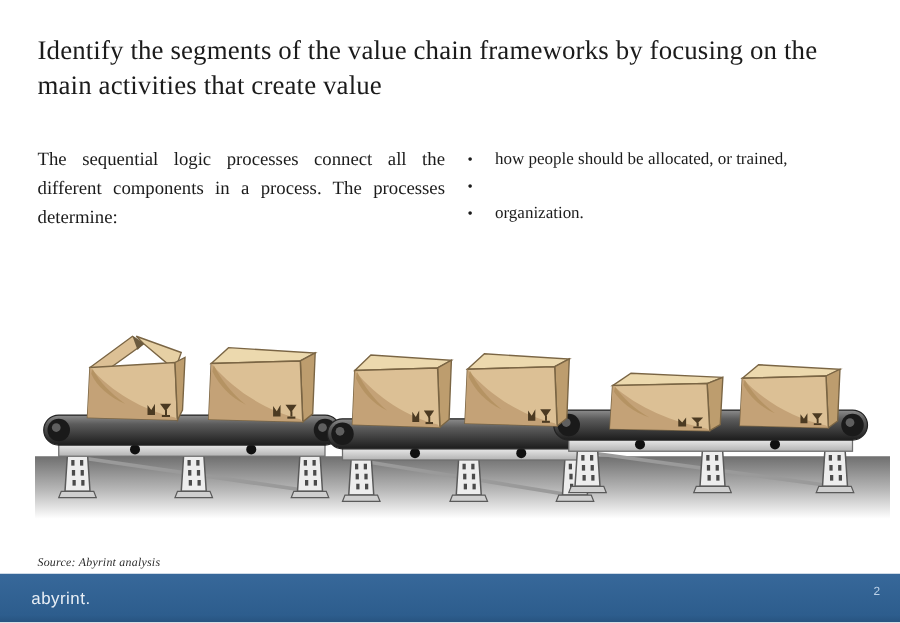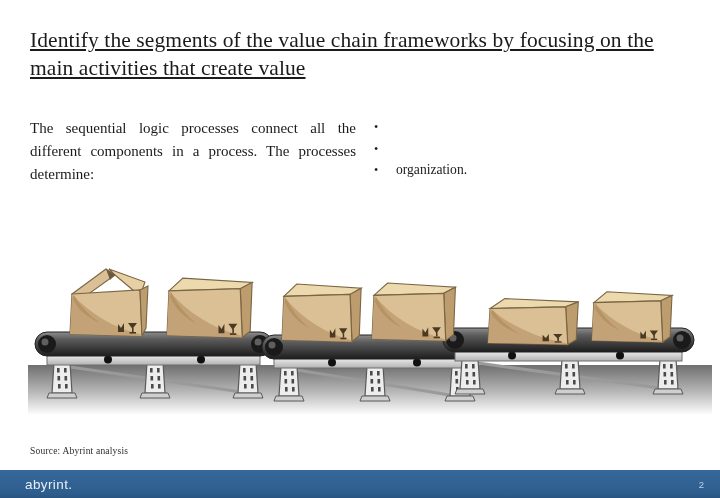--- a/index.html
+++ b/index.html
@@ -4,42 +4,42 @@
 <style>
   html,body{margin:0;padding:0;background:#e9e9e9;}
   .slide{
     position:relative;width:720px;height:498px;margin:0 auto;
     background:#ffffff;overflow:hidden;
     font-family:"Liberation Serif", serif;color:#1b1b1b;
   }
   .title{
     position:absolute;left:30px;top:26px;width:655px;
     font-size:21.5px;line-height:1.32;font-weight:normal;margin:0;
-    color:#1b1b1b;letter-spacing:.1px;text-decoration:underline;
+    color:#1b1b1b;letter-spacing:.1px;
   }
   .body-left{
     position:absolute;left:30px;top:117px;width:326px;
     font-size:15px;line-height:1.53;text-align:justify;
   }
   .bullet-list{
     position:absolute;left:374px;top:117px;width:320px;
     margin:0;padding:0;list-style:none;
     font-size:13.6px;line-height:1.53;
   }
   .bullet-list li{display:flex;margin:0 0 0.5px 0;}
   .bullet-list li .marker{
     width:22px;flex:0 0 22px;font-size:12px;line-height:1.75;
   }
   .illustration{position:absolute;left:0;top:255px;width:720px;height:165px;}
   .source-note{
     position:absolute;left:30px;top:446px;
-    font-size:9.5px;color:#2b2b2b;letter-spacing:.2px;
+    font-size:9.5px;font-style:italic;color:#2b2b2b;letter-spacing:.2px;
   }
   .footer-bar{
-    position:absolute;left:0;bottom:0;width:720px;height:28px;
+    position:absolute;left:0;bottom:0;width:720px;height:39px;
     background:linear-gradient(#37689a,#2d5d8d 85%,#27537f);
     display:flex;align-items:center;
   }
   .footer-brand{
     margin-left:25px;
     font-family:"Liberation Sans", sans-serif;
     font-size:13.5px;color:#e9eff6;letter-spacing:.4px;
   }
   .page-number{
     position:absolute;right:16px;top:9px;
@@ -52,20 +52,21 @@
 
 <div class="slide">
 
   <h1 class="title">Identify the segments of the value chain frameworks by focusing on the main activities that create value</h1>
 
   <div class="body-left">The sequential logic processes connect all the different components in a process. The processes determine:</div>
 
   <ul class="bullet-list">
     <li>
       <span class="marker">•</span>
+      <span>how people should be allocated, or trained,</span>
     </li>
     <li>
       <span class="marker">•</span>
     </li>
     <li>
       <span class="marker">•</span>
       <span>organization.</span>
     </li>
   </ul>
 

